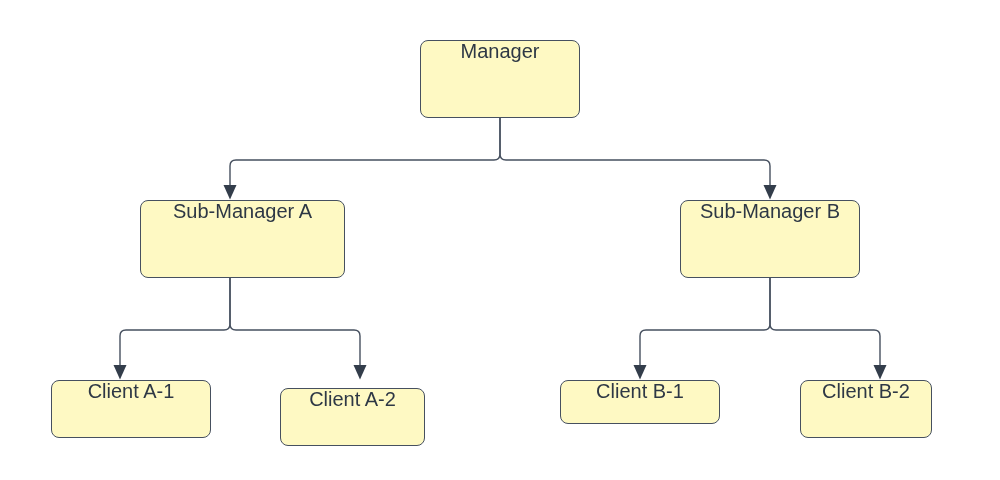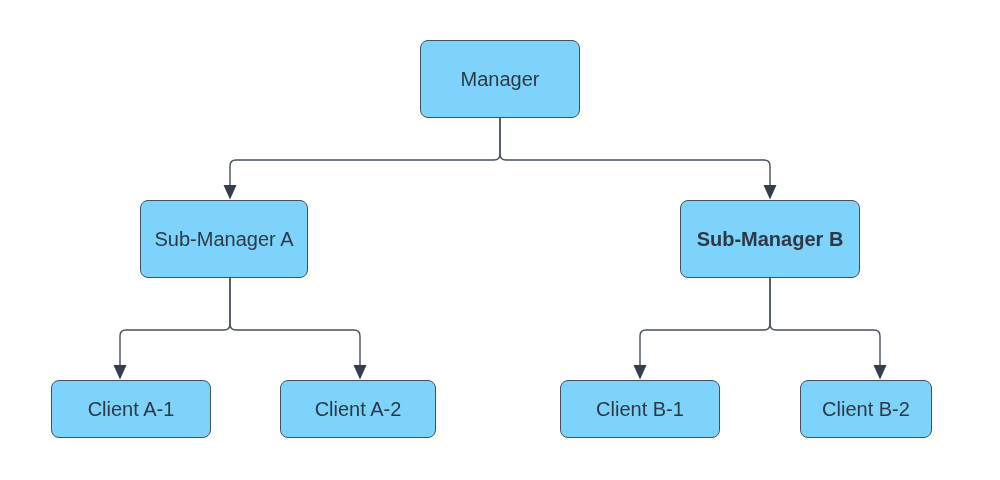--- a/index.html
+++ b/index.html
@@ -28,40 +28,40 @@
     stroke: #46505f;
     stroke-width: 1.4;
   }
   .arrowhead {
     fill: #333d4b;
     stroke: none;
   }
   .node {
     position: absolute;
     box-sizing: border-box;
-    background: #7dd3fc;
+    background: #fef9c3;
     border: 1.5px solid #46505f;
     border-radius: 8px;
     display: flex;
-    align-items: center;
+    align-items: flex-start;
     justify-content: center;
     z-index: 1;
   }
   .node-label {
     color: #2e3845;
     font-size: 20px;
     line-height: 1;
     white-space: nowrap;
   }
   .node-manager        { left: 420px; top: 40px;  width: 160px; height: 78px; }
-  .node-sub-manager-a  { left: 140px; top: 200px; width: 168px; height: 78px; }
-  .node-sub-manager-b  { left: 680px; top: 200px; width: 180px; height: 78px; font-weight: bold; }
+  .node-sub-manager-a  { left: 140px; top: 200px; width: 205px; height: 78px; }
+  .node-sub-manager-b  { left: 680px; top: 200px; width: 180px; height: 78px; }
   .node-client-a1      { left: 51px;  top: 380px; width: 160px; height: 58px; }
-  .node-client-a2      { left: 280px; top: 380px; width: 156px; height: 58px; }
-  .node-client-b1      { left: 560px; top: 380px; width: 160px; height: 58px; }
+  .node-client-a2      { left: 280px; top: 388px; width: 145px; height: 58px; }
+  .node-client-b1      { left: 560px; top: 380px; width: 160px; height: 44px; }
   .node-client-b2      { left: 800px; top: 380px; width: 132px; height: 58px; }
 </style>
 </head>
 <body>
 
 <div class="canvas">
 
   <svg class="edges-svg" viewBox="0 0 1000 480" xmlns="http://www.w3.org/2000/svg">
 
     <g>

